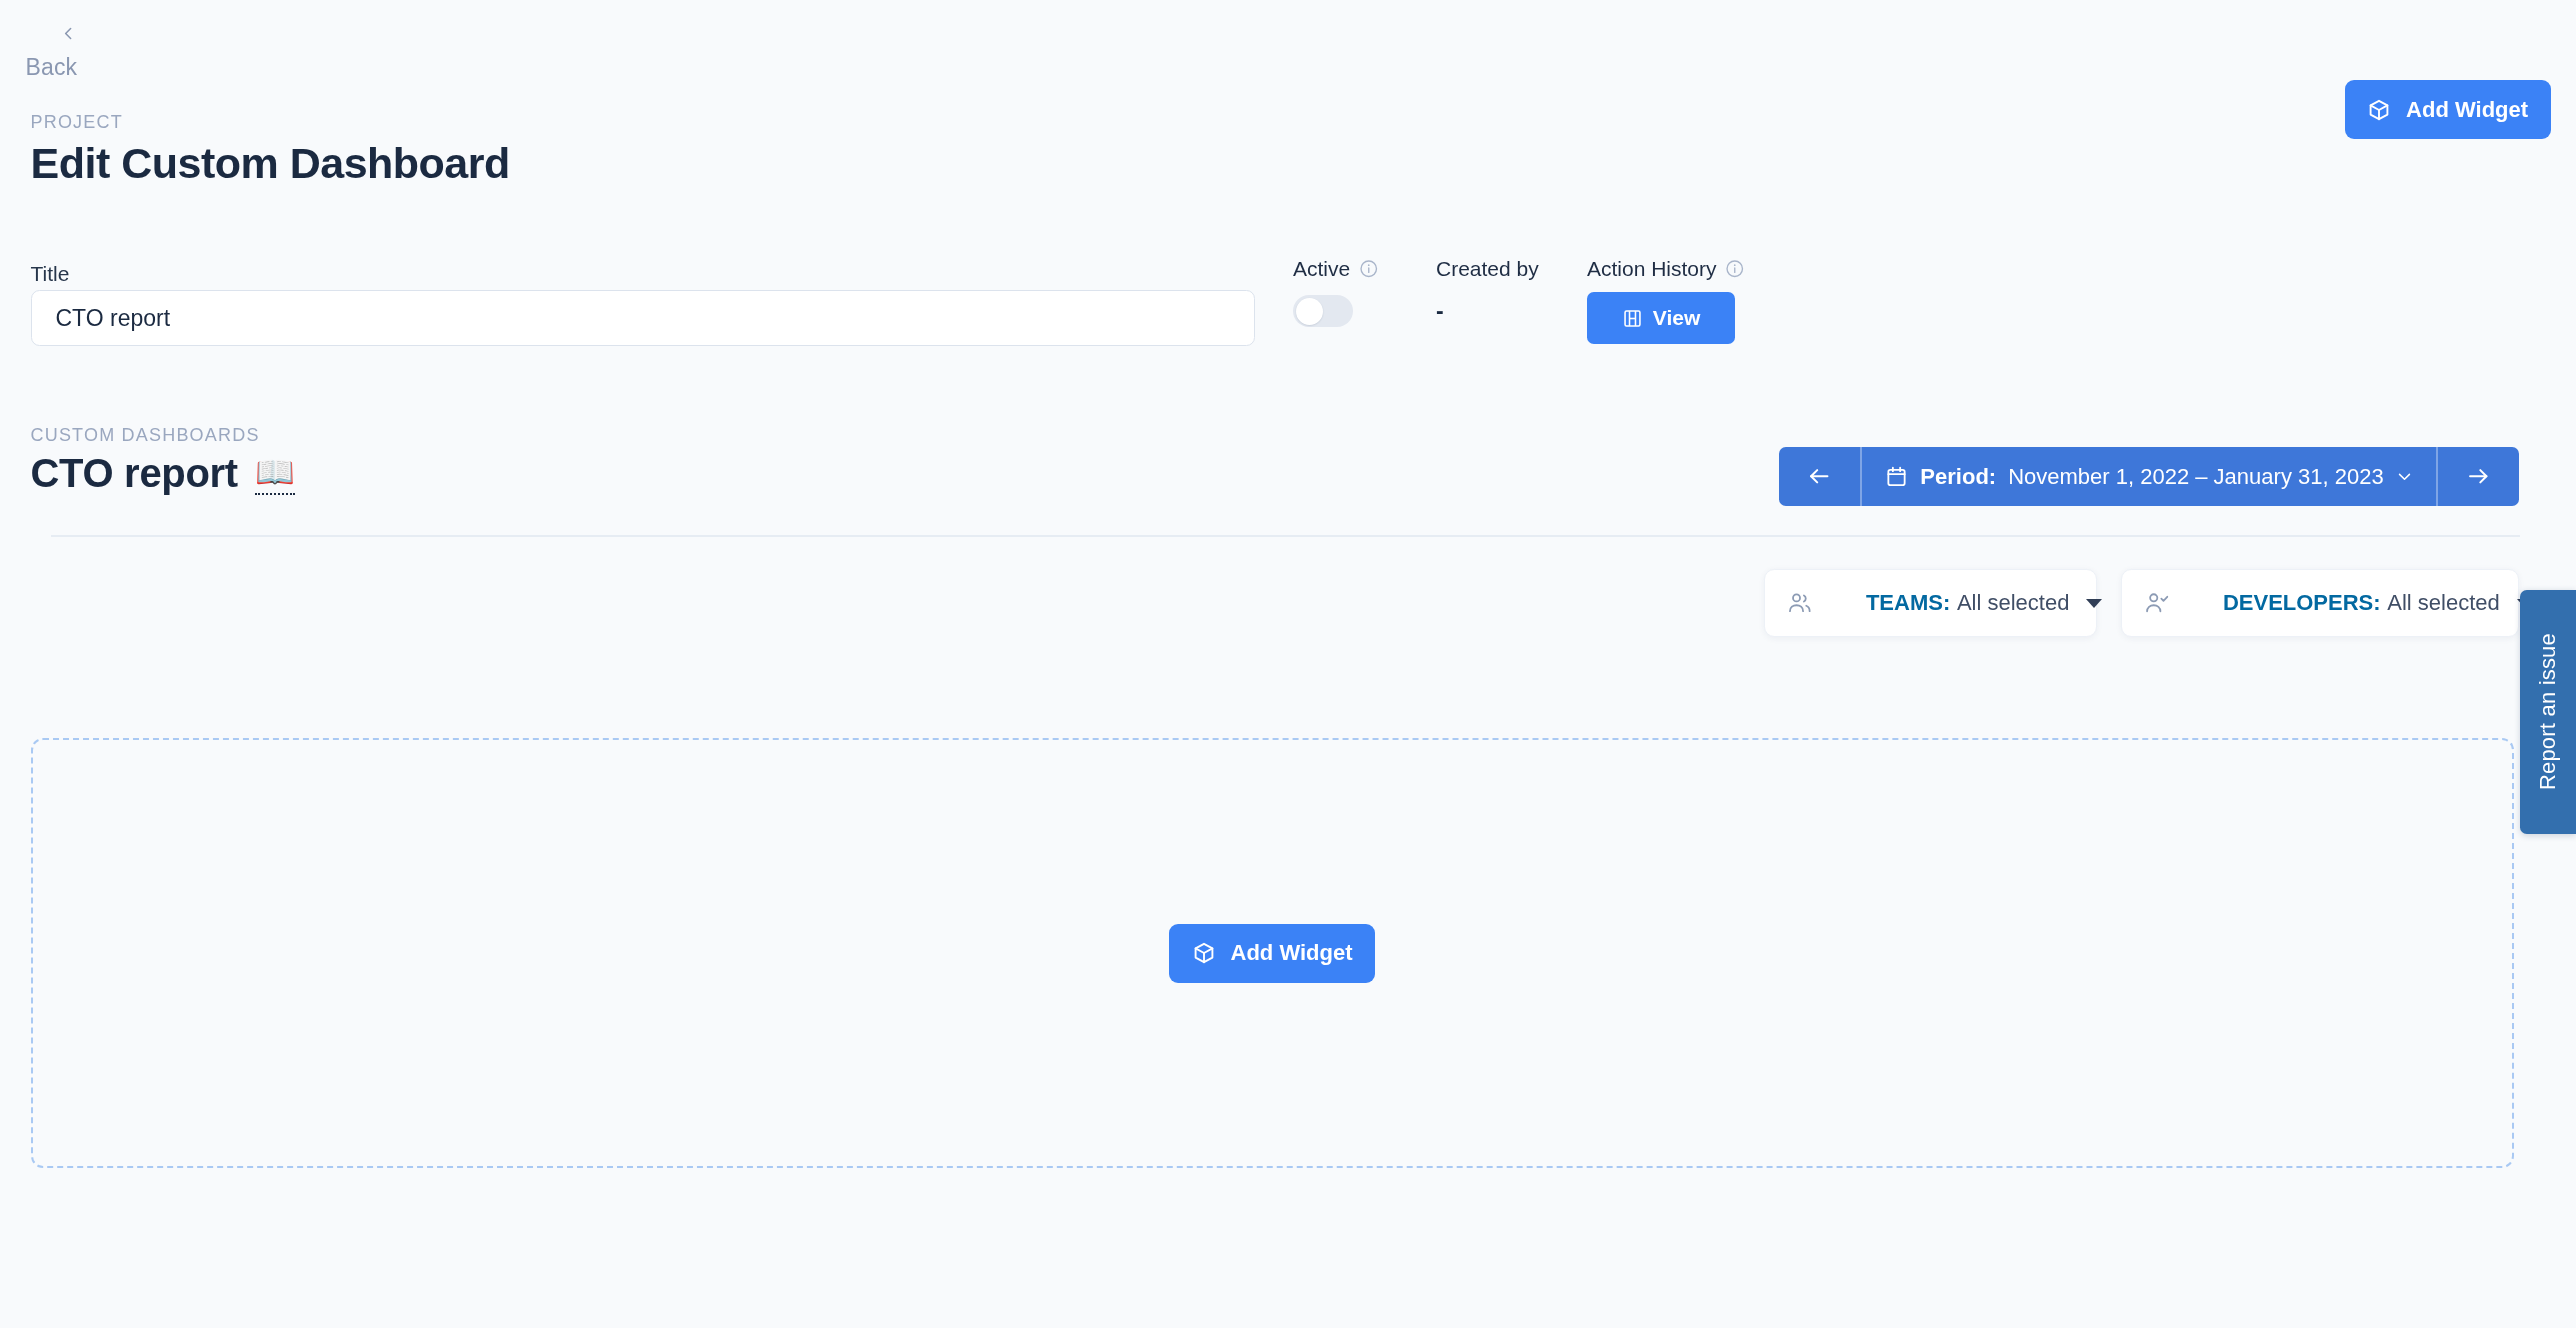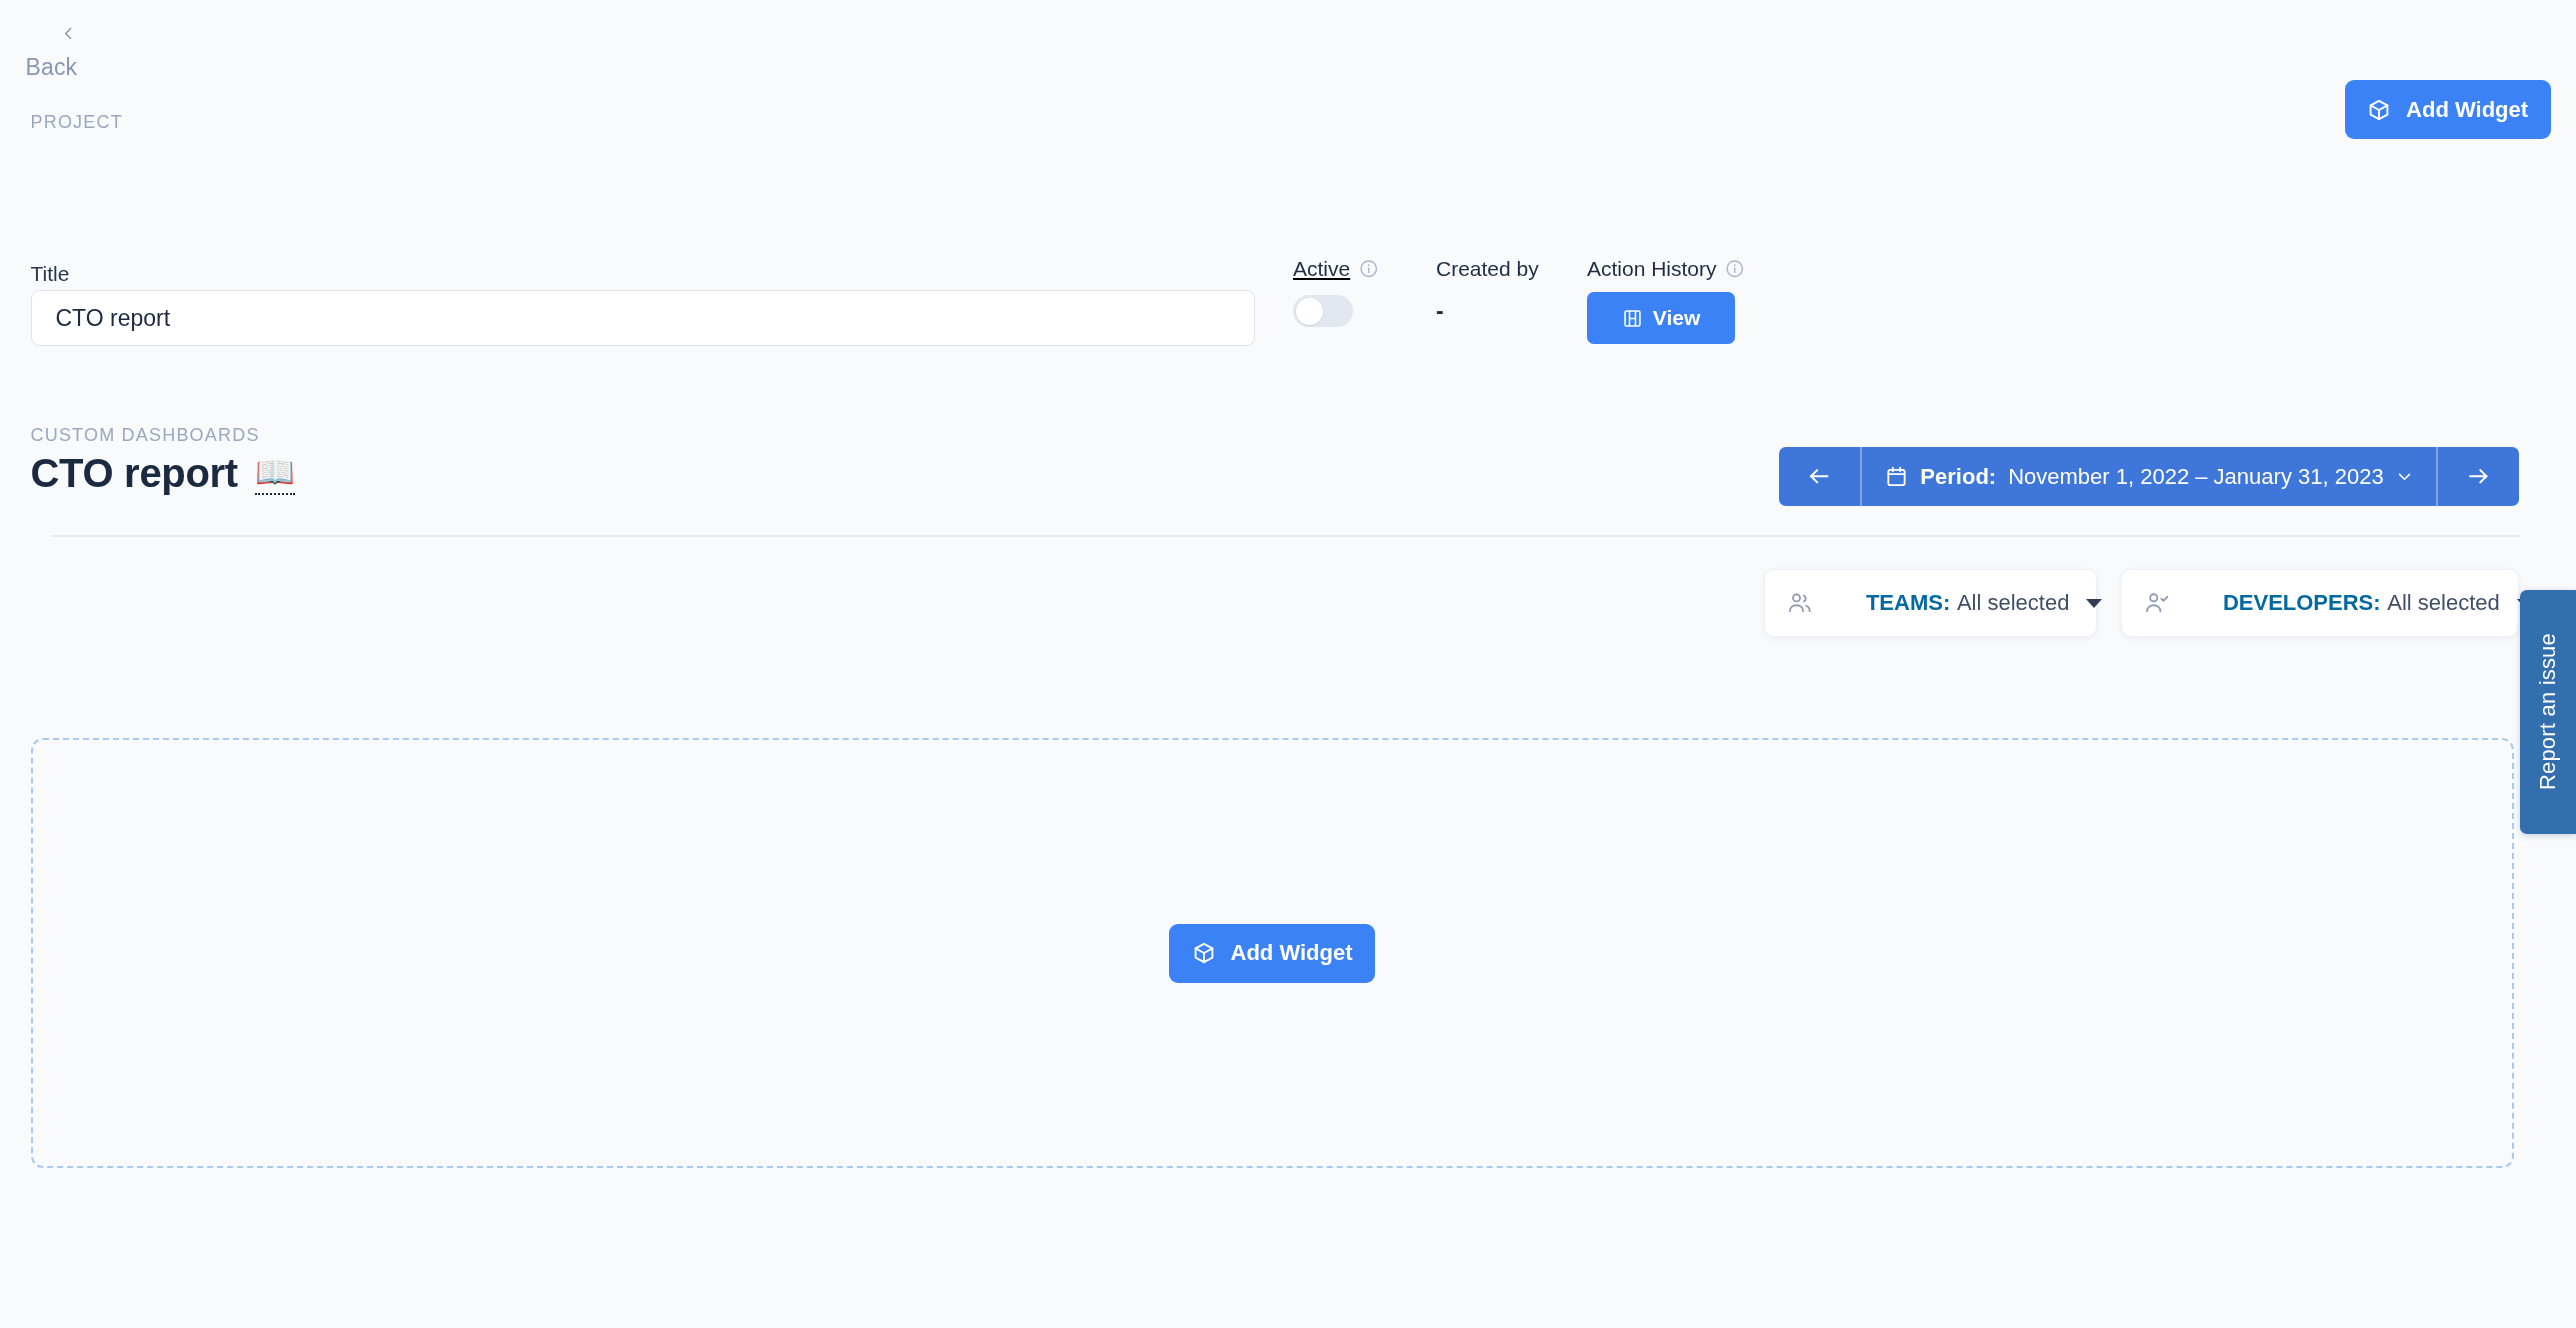--- a/index.html
+++ b/index.html
@@ -113,21 +113,21 @@
   .meta-head {
     display: flex;
     align-items: center;
     gap: 8.5px;
     font-size: 21px;
     color: #1F2D44;
     white-space: nowrap;
   }
   .info-icon { width: 19.5px; height: 19.5px; display: block; }
 
-  .col-active { left: 1293px; top: 257px; text-decoration: underline; }
+  .col-active { left: 1293px; top: 257px; }
   .col-created { left: 1436px; top: 257px; }
   .col-history { left: 1587px; top: 257px; }
 
   .toggle {
     margin-top: 14.4px;
     width: 60px;
     height: 32px;
     border-radius: 16px;
     background: #E3E8F0;
     position: relative;
@@ -314,20 +314,21 @@
 <div class="page">
 
   <div class="back-link">
     <svg class="back-chevron" viewBox="0 0 24 24" fill="none" stroke="#8A97B1" stroke-width="2.2" stroke-linecap="round" stroke-linejoin="round">
       <polyline points="15 5 8 12 15 19"></polyline>
     </svg>
     <span class="back-label">Back</span>
   </div>
 
   <div class="eyebrow">PROJECT</div>
+  <h1 class="page-title">Edit Custom Dashboard</h1>
 
   <button class="btn-primary add-widget-top">
     <svg class="cube-icon" viewBox="0 0 24 24" fill="none" stroke="#ffffff" stroke-width="1.9" stroke-linecap="round" stroke-linejoin="round">
       <path d="M12 2.8 20.4 7.4v9.2L12 21.2 3.6 16.6V7.4z"></path>
       <path d="M3.6 7.4 12 12l8.4-4.6"></path>
       <path d="M12 12v9.2"></path>
     </svg>
     <span>Add Widget</span>
   </button>
 

